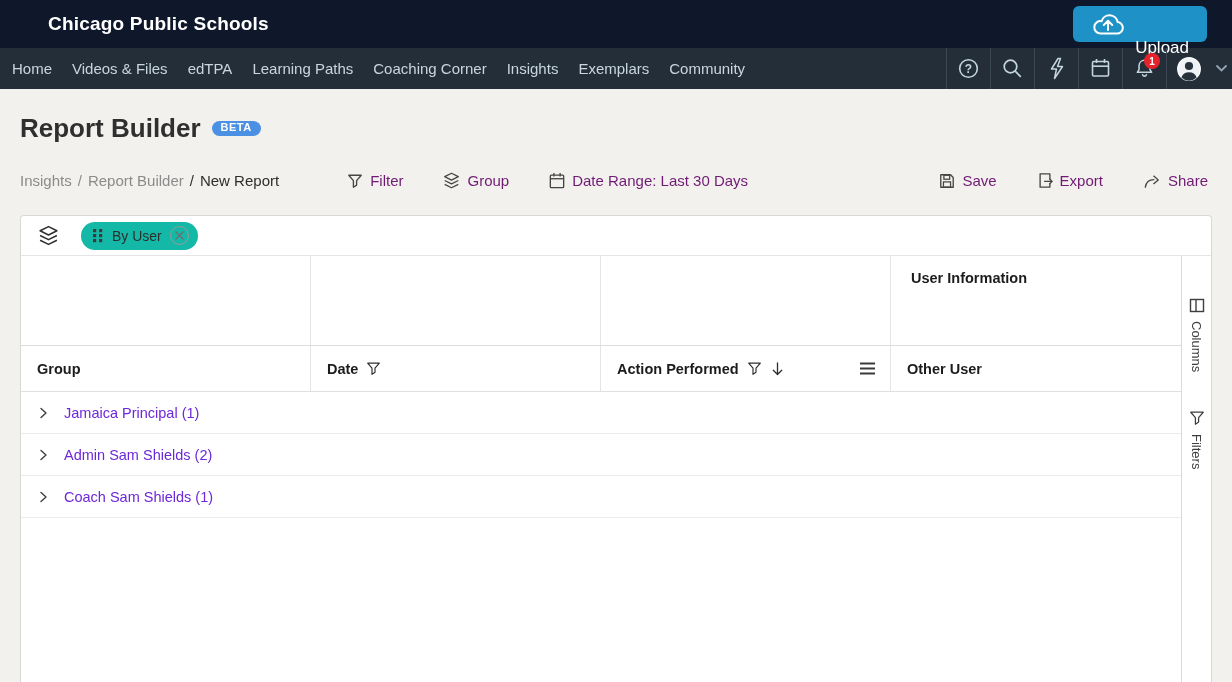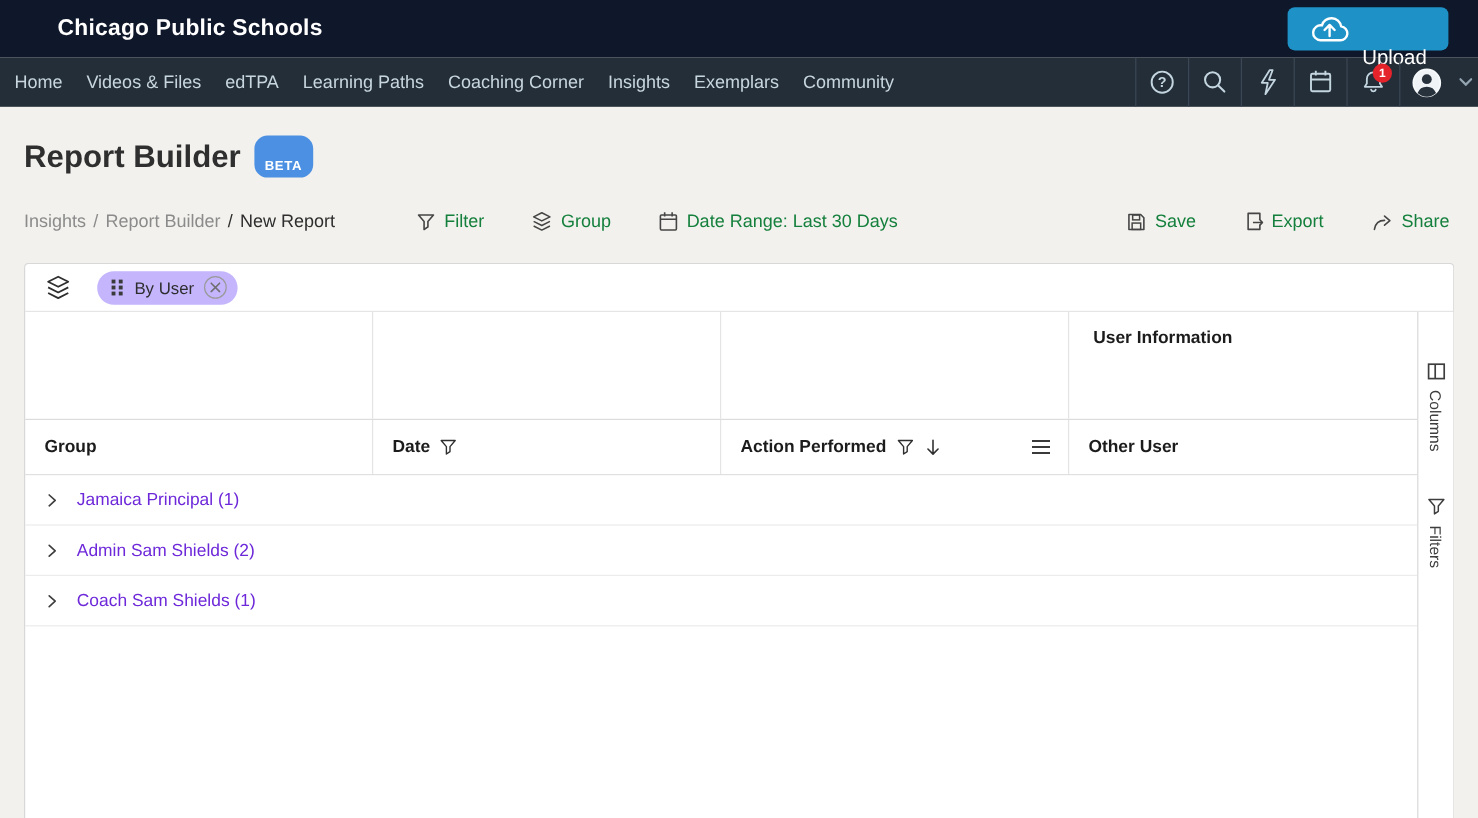--- a/index.html
+++ b/index.html
@@ -24,42 +24,42 @@
   .badge { position:absolute; top:5px; right:6px; min-width:16px; height:16px; border-radius:8px;
     background:#E5232B; color:#fff; font-size:10px; font-weight:bold; display:flex;
     align-items:center; justify-content:center; padding:0 4px; }
   .caret-cell { width:22px; display:flex; align-items:center; justify-content:center; cursor:pointer; }
 
   
   .main { padding:24px 20px 0 20px; }
   .page-title-row { display:flex; align-items:center; gap:11px; }
   .page-title { font-size:26px; font-weight:bold; color:#2F2F2F; }
   .beta-badge { background:#4B90E2; color:#fff; font-size:11px; font-weight:bold; letter-spacing:.5px;
-    padding:20px 9px 3px; border-radius:11px; }
+    padding:0 9px 3px; border-radius:11px; }
 
   
   .toolbar-row { display:flex; align-items:center; margin-top:28px; font-size:15px; }
   .breadcrumb { display:flex; align-items:center; gap:6px; white-space:nowrap; }
   .crumb { color:#8B8B8B; cursor:pointer; }
   .crumb-sep { color:#8B8B8B; }
   .crumb-current { color:#2E2E2E; }
   .tb-group-center { display:flex; align-items:center; gap:40px; margin-left:68px; }
   .tb-group-right { display:flex; align-items:center; gap:40px; margin-left:auto; margin-right:4px; }
   .tb-btn { display:flex; align-items:center; gap:7px; cursor:pointer; background:none; border:none;
     font-size:15px; font-family:inherit; }
-  .tb-btn span { color:#15803d; }
+  .tb-btn span { color:#701a75; }
   .tb-btn svg { display:block; }
 
   
   .report-table { margin:26px 20px 0 20px; height:467px; background:#fff;
     border:1px solid #D8D8D8; border-bottom:none; border-radius:4px 4px 0 0; display:flex; flex-direction:column; }
 
   .chip-bar { height:40px; border-bottom:1px solid #E5E5E5; display:flex; align-items:center;
     padding:0 17px; gap:22px; flex:none; }
-  .chip { background:#c4b5fd; height:28px; border-radius:14px; display:flex; align-items:center;
+  .chip { background:#14b8a6; height:28px; border-radius:14px; display:flex; align-items:center;
     gap:8px; padding:0 9px 0 11px; cursor:pointer; }
   .chip-label { font-size:14px; color:#2E2E2E; }
   .chip-close { width:19px; height:19px; border:1px solid #9A9A9A; border-radius:50%; display:flex;
     align-items:center; justify-content:center; cursor:pointer; background:none; }
 
   .grid-region { flex:1; display:flex; min-height:0; }
   .grid-left { flex:1; display:flex; flex-direction:column; min-width:0; }
 
   .group-header-row { height:90px; display:flex; border-bottom:1px solid #DCDCDC; flex:none; }
   .gh-cell { width:290px; border-right:1px solid #E4E4E4; flex:none; }

